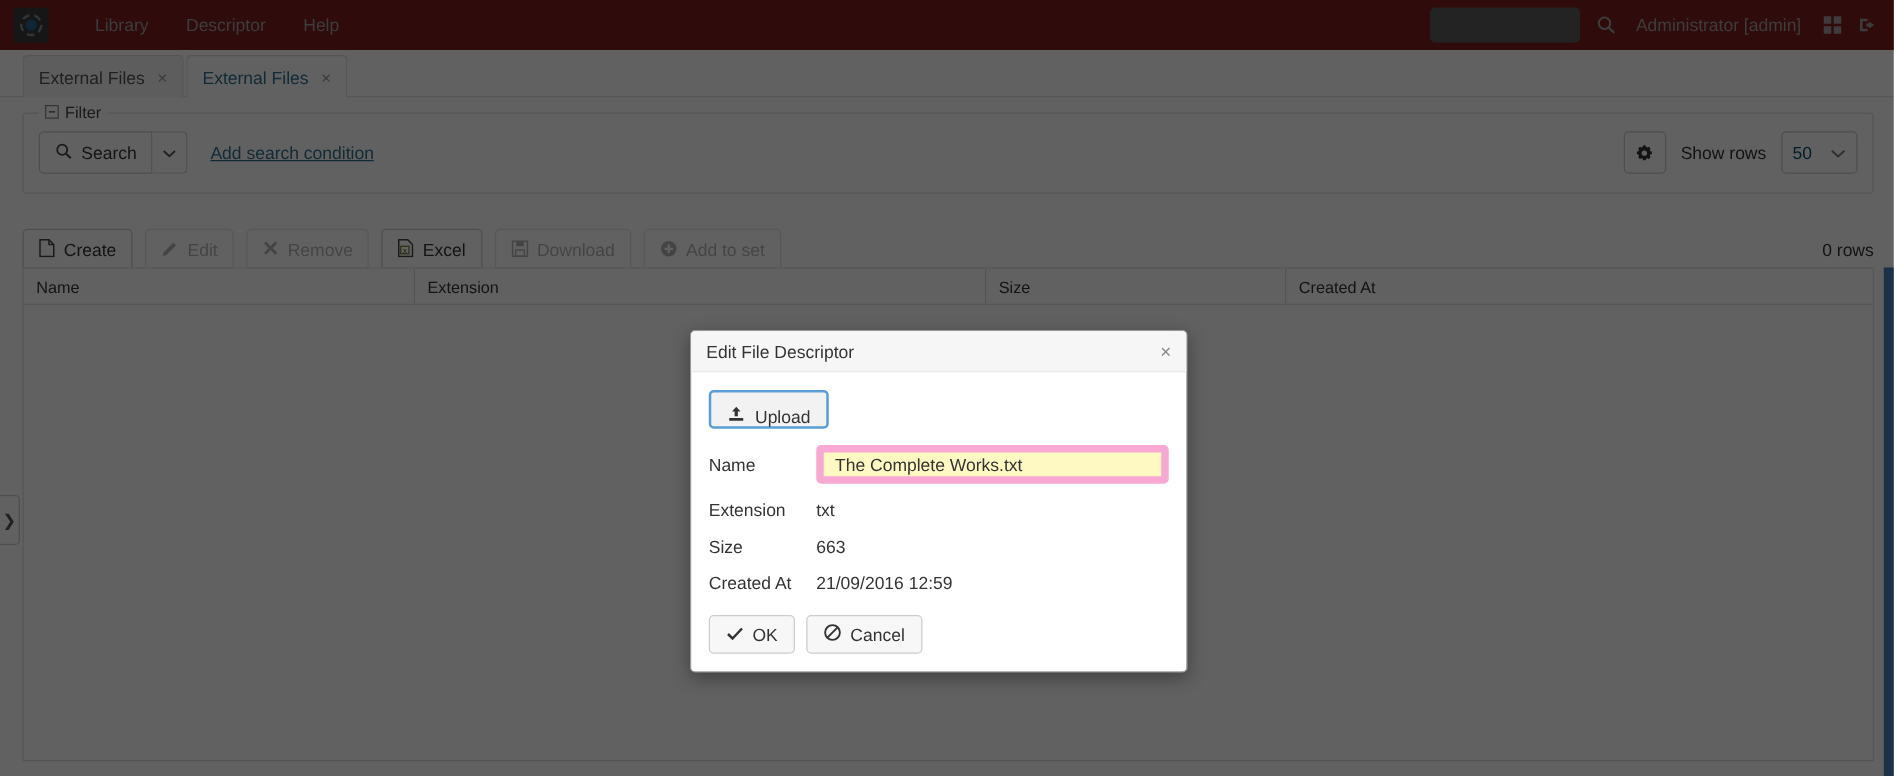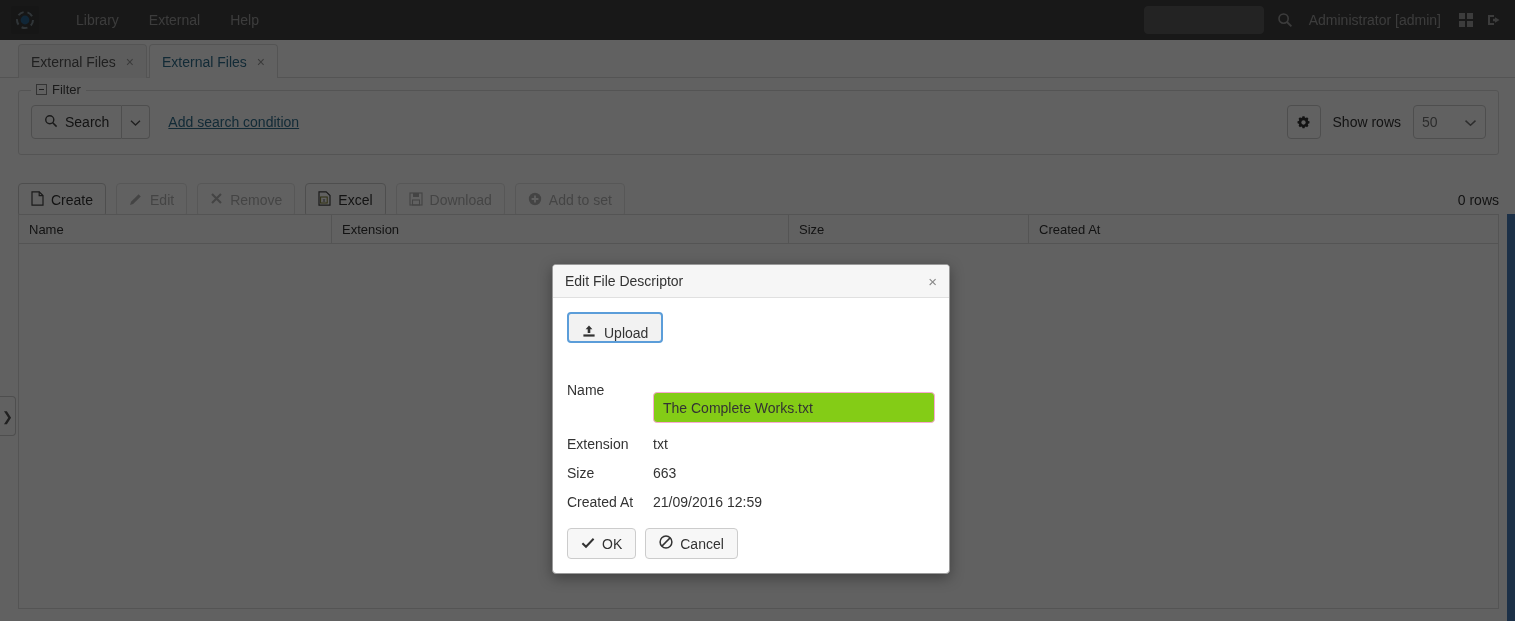--- a/index.html
+++ b/index.html
@@ -16,21 +16,21 @@
   
   #page {
     position: absolute; inset: 0;
     background: #ffffff;
   }
 
   
   .navbar {
     position: absolute; top: 0; left: 0;
     width: 1515px; height: 40px;
-    background: #404040;
+    background: #7f1d1d;
     display: flex; align-items: center;
   }
   .brand {
     width: 28px; height: 28px;
     margin-left: 11px;
     background: #3a3a3a;
     border-radius: 2px;
     display: flex; align-items: center; justify-content: center;
   }
   .brand svg { display: block; }
@@ -211,28 +211,28 @@
   .gear-btn {
     width: 34px; height: 34px;
     border: 1px solid #cccccc;
     border-radius: 4px;
     background: #ffffff;
     display: flex; align-items: center; justify-content: center;
     cursor: pointer;
   }
   .showrows-label { font-size: 14px; color: #333333; white-space: nowrap; }
   .select-box {
-    width: 73px; height: 34px;
+    width: 61px; height: 34px;
     border: 1px solid #cccccc;
     border-radius: 4px;
     background: #ffffff;
     display: flex; align-items: center;
     padding: 0 8px;
     font-size: 14px;
-    color: #737373;
+    color: #0c4a6e;
     position: relative;
     cursor: pointer;
   }
   .select-box .chev {
     margin-left: auto;
     color: #888888;
   }
 
   
   .toolbar {
@@ -337,29 +337,28 @@
   }
   .form-label {
     width: 86px;
     font-size: 14px;
     color: #333333;
     flex: 0 0 86px;
   }
   .form-value { font-size: 14px; color: #333333; }
   .text-input {
     width: 300px; height: 31px;
-    border: 1px solid #f9a8d4;
+    border: 6px solid #f9a8d4;
     border-radius: 4px;
     padding: 0 9px;
     font-size: 14px;
     color: #333333;
     font-family: "Liberation Sans", sans-serif;
-    background: #84cc16;
+    background: #fef9c3;
     outline: none;
-    margin-top: 36px;
   }
   .modal-footer {
     padding: 12px 14px 14px 14px;
     display: flex; gap: 9px;
   }
   .mbtn {
     display: inline-flex; align-items: center; gap: 7px;
     height: 31px;
     padding: 0 13px;
     background: #f7f7f7;
@@ -380,21 +379,21 @@
   <div class="navbar">
     <div class="brand">
       <svg width="20" height="20" viewBox="0 0 20 20">
         <circle cx="10" cy="10" r="8" fill="none" stroke="#7f8c94" stroke-width="2" stroke-dasharray="6 4"></circle>
         <circle cx="10" cy="10" r="4.4" fill="#2b6591"></circle>
       </svg>
     </div>
 
     <div class="nav-links">
       <div class="nav-link">Library</div>
-      <div class="nav-link">External</div>
+      <div class="nav-link">Descriptor</div>
       <div class="nav-link">Help</div>
     </div>
 
     <div class="nav-right">
       <input class="nav-search" type="text" value="" style="">
       <span class="nav-icon">
         <svg width="16" height="16" viewBox="0 0 16 16">
           <circle cx="6.6" cy="6.6" r="4.6" fill="none" stroke="#9d9d9d" stroke-width="1.6"></circle>
           <line x1="10" y1="10" x2="14.4" y2="14.4" stroke="#9d9d9d" stroke-width="1.8"></line>
         </svg>

